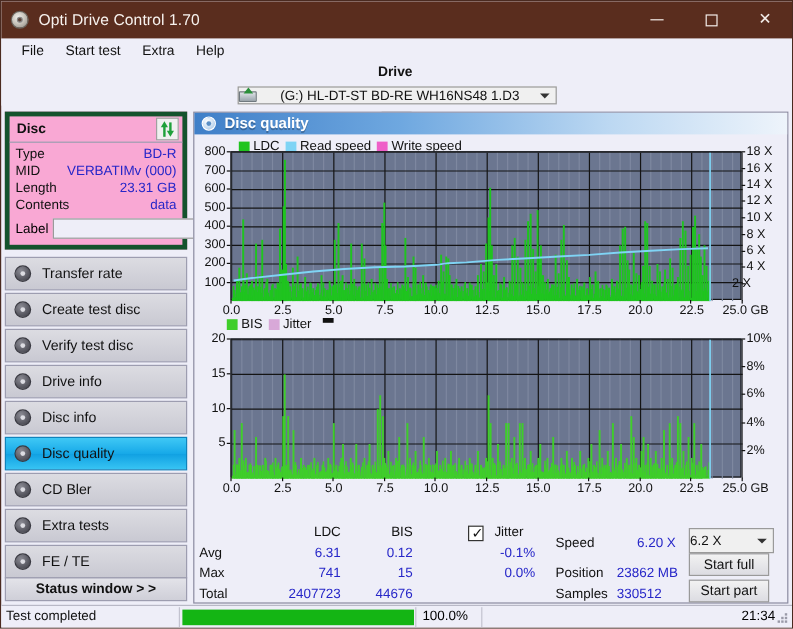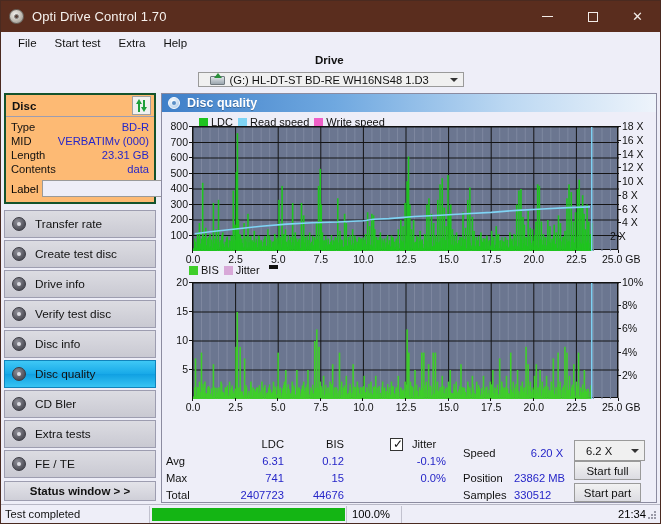--- a/index.html
+++ b/index.html
@@ -66,21 +66,21 @@
   #toolbar {
     height: 34px; background:#eeeef8;
     display:flex; align-items:center; padding: 0 7px; gap: 6px;
     border-bottom: 0px;
     flex-direction: column;
   }
   #toolbar .lbl { font-size:11.5px; font-weight:bold; color:#111; }
   .combo {
     height: 21px; background:#f0f0f0; border:1px solid #9a9a9a;
     display:flex; align-items:center; position: relative;
-    font-size: 11.2px; color:#111; padding-left: 11px;
+    font-size: 11.2px; color:#111; padding-left: 0; gap: 15px;
   }
   .combo .caret {
     position:absolute; right:5px; top:50%; transform: translateY(-50%);
     width:0;height:0;border-left:4px solid transparent;border-right:4px solid transparent;
     border-top:4px solid #333;
   }
   #drive-combo { width: 266px; padding-right: 18px; }
   #drive-combo .drvicon {
     width:16px;height:13px;margin-right:4px;position:relative;flex:none;
   }
@@ -108,21 +108,21 @@
   .gold-ico .c2{position:absolute;left:6px;top:4px;width:9px;height:9px;border-radius:50%;background:radial-gradient(circle at 35% 30%,#f3e27a,#b79a1d);border:1px solid #8a7414;}
   .save-ico{position:relative;width:14px;height:14px;background:#5b8bd0;border:1px solid #2f5a99;}
   .save-ico .top{position:absolute;left:3px;top:0px;width:8px;height:5px;background:#eef3fb;border:1px solid #6a86ad;border-top:none;}
   .save-ico .bot{position:absolute;left:2px;bottom:0px;width:10px;height:6px;background:#e9eef7;border:1px solid #6a86ad;border-bottom:none;}
 
   
   #body { position:absolute; left:0; top:90px; right:0; bottom:20px; }
 
   
   #left { position:absolute; left:3px; top:2px; width:152px; bottom:0px; }
-  #disc-box { border:2px solid #14532d; background:#fdba74; }
+  #disc-box { border:4px solid #14532d; background:#f9a8d4; }
   #disc-hdr { height:22px; display:flex;align-items:center;justify-content:space-between;
               padding:0 3px 0 6px; border-bottom:1px solid #9d9db0;}
   #disc-hdr .t{font-weight:bold;font-size:11.5px;color:#111;}
   #disc-rows { padding: 3px 5px 4px 5px; }
   .drow { display:flex; justify-content:space-between; align-items:center; height:14px; font-size:11.2px;}
   .drow .k { color:#111; }
   .drow .v { color:#2626c8; }
   #label-row { display:flex; align-items:center; margin-top:3px; gap:4px; }
   #label-row .k { font-size:11.2px; width:36px;}
   #label-input { flex:1; height:17px; border:1px solid #9a9a9a; background:#eeeef8; }
@@ -340,28 +340,28 @@
               <i class="ring"></i>
               <i class="hole"></i>
             </span>
           <span>Create test disc</span>
         </div>
         <div class="nav-item">
           <span class="nav-ico">
               <i class="ring"></i>
               <i class="hole"></i>
             </span>
-          <span>Drive info</span>
+          <span>Verify test disc</span>
         </div>
         <div class="nav-item">
           <span class="nav-ico">
               <i class="ring"></i>
               <i class="hole"></i>
             </span>
-          <span>Verify test disc</span>
+          <span>Drive info</span>
         </div>
         <div class="nav-item">
           <span class="nav-ico">
               <i class="ring"></i>
               <i class="hole"></i>
             </span>
           <span>Disc info</span>
         </div>
         <div class="nav-item active">
           <span class="nav-ico">

